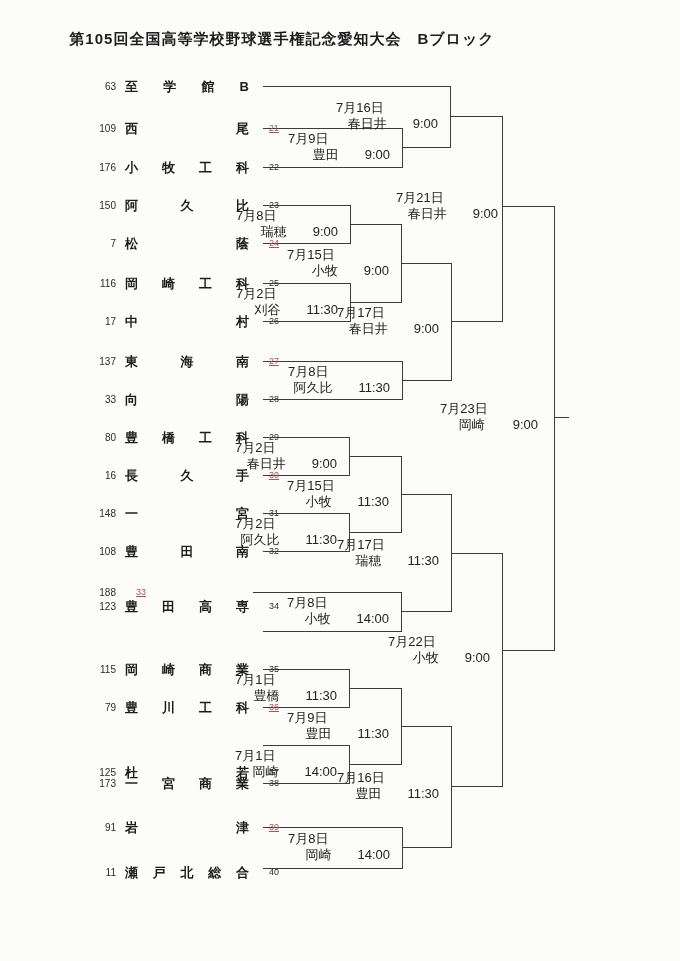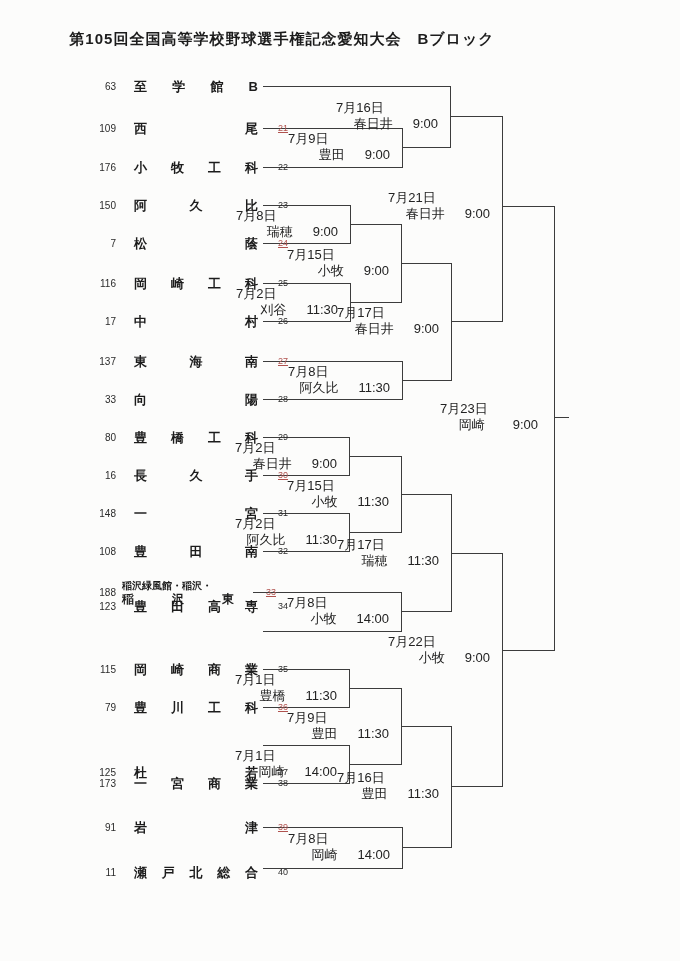--- a/index.html
+++ b/index.html
@@ -13,34 +13,34 @@
     position:absolute;top:30px;left:0;width:564px;
     text-align:center;font-size:15px;font-weight:bold;letter-spacing:1px;
   }
   svg.lines{position:absolute;top:0;left:0;}
   .trow{
     position:absolute;left:80px;height:16px;
     display:flex;align-items:center;
   }
   .seed{width:36px;text-align:right;font-size:10px;color:#2a2a2a;flex:none;}
   .tname{
-    width:124px;margin-left:18px;flex:none;
+    width:124px;margin-left:9px;flex:none;
     font-size:13px;font-weight:600;line-height:15px;
     text-align:justify;text-align-last:justify;white-space:nowrap;
   }
   .mn{width:18px;margin-left:16px;flex:none;font-size:9px;text-align:center;color:#2a2a2a;}
   .mn.red{color:#b0524e;text-decoration:underline;}
   .trow.two{height:30px;}
   .tname2{width:124px;margin-left:6px;flex:none;font-weight:600;}
   .tname2 .l1{font-size:10px;line-height:13px;white-space:nowrap;}
   .tname2 .l2{font-size:12px;line-height:14px;text-align:justify;text-align-last:justify;width:112px;}
   .ml{position:absolute;width:110px;font-size:13px;color:#222;}
   .ml .d{height:13px;line-height:13px;white-space:nowrap;}
   .ml .vt{
-    display:flex;justify-content:flex-end;gap:20px;
+    display:flex;justify-content:flex-end;gap:26px;
     margin-top:3px;height:13px;line-height:13px;padding-right:8px;white-space:nowrap;
   }
   .ml.final .vt{gap:28px;padding-right:12px;}
 </style>
 </head>
 <body>
 
 <div class="title">第105回全国高等学校野球選手権記念愛知大会　Bブロック</div>
 
 <svg class="lines" width="680" height="961" viewBox="0 0 680 961">
@@ -114,24 +114,20 @@
     <div class="tname">一　宮</div>
     <span class="mn">31</span>
   </div>
 <div class="trow" style="top:543px">
     <span class="seed">108</span>
     <div class="tname">豊　田　南</div>
     <span class="mn">32</span>
   </div>
 <div class="trow two" style="top:577px">
     <span class="seed">188</span>
-    <div class="tname2">
-      <div class="l1">稲沢緑風館・稲沢・</div>
-      <div class="l2">稲　沢　東</div>
-    </div>
     <span class="mn red">33</span>
   </div>
 <div class="trow" style="top:598px">
     <span class="seed">123</span>
     <div class="tname">豊　田　高　専</div>
     <span class="mn">34</span>
   </div>
 <div class="trow" style="top:661px">
     <span class="seed">115</span>
     <div class="tname">岡　崎　商　業</div>
@@ -205,21 +201,21 @@
       <span>11:30</span>
     </div>
   </div>
 <div class="ml" style="right:233px;top:306px">
     <div class="d">7月17日</div>
     <div class="vt">
       <span>春日井</span>
       <span>9:00</span>
     </div>
   </div>
-<div class="ml" style="right:182px;top:191px">
+<div class="ml" style="right:174px;top:191px">
     <div class="d">7月21日</div>
     <div class="vt">
       <span>春日井</span>
       <span>9:00</span>
     </div>
   </div>
 <div class="ml" style="right:335px;top:441px">
     <div class="d">7月2日</div>
     <div class="vt">
       <span>春日井</span>

